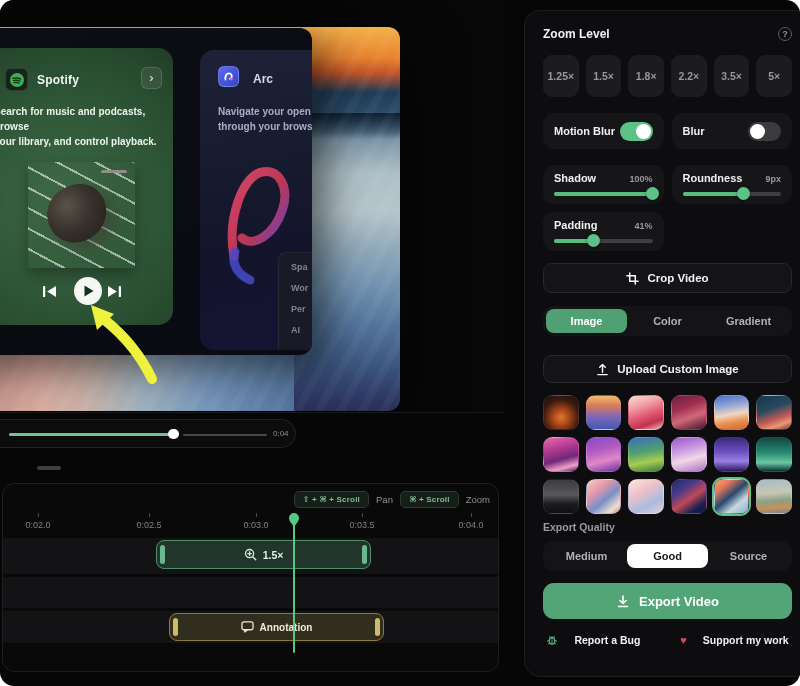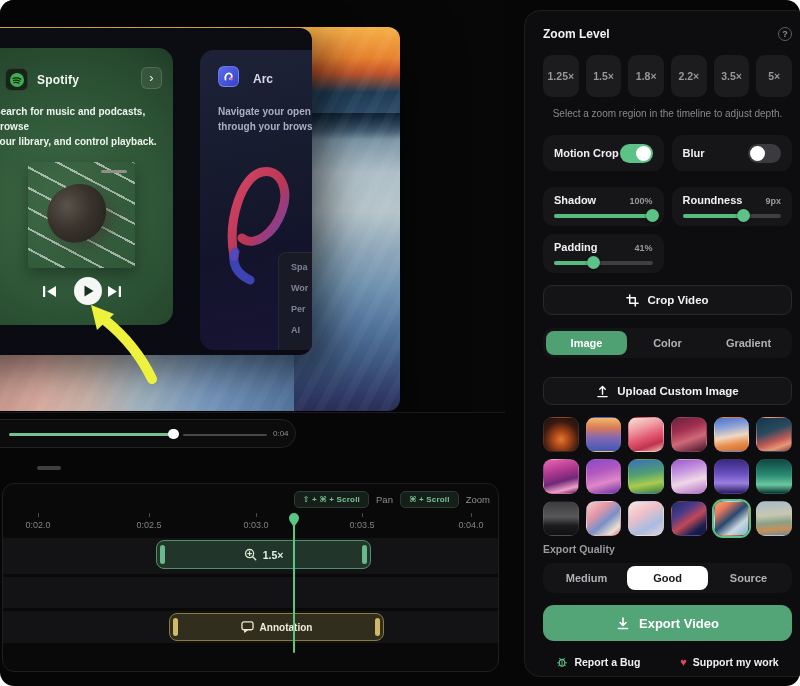--- a/index.html
+++ b/index.html
@@ -139,21 +139,21 @@
   .seg-tab.active-green { background:#4fa173; color:#ffffff; font-weight:700; }
   .seg-tab.active-white { background:#ffffff; color:#161616; font-weight:700; }
   .upload-btn { margin-top:19px; height:28px; }
   .thumb-grid { margin-top:12px; display:grid; grid-template-columns:repeat(6,1fr); gap:7px; }
   .thumb { height:35px; border-radius:9px; border:1px solid rgba(255,255,255,.08); }
   .thumb.selected { box-shadow:0 0 0 2px #5cc287; border-color:transparent; }
   .eq-label { margin-top:7px; color:#9a9a9f; font-size:10.5px; font-weight:600; }
   .export-btn { margin-top:12px; height:36px; background:#53a578; border-radius:11px; border:none;
     display:flex; align-items:center; justify-content:center; gap:9px; color:#ffffff; font-size:13px; font-weight:700; width:100%; }
   .footer { margin-top:15px; display:flex; justify-content:center; gap:40px; }
-  .footer-item { display:flex; align-items:flex-start; gap:6px; color:#f0f0f2; font-size:10.5px; font-weight:700; }
+  .footer-item { display:flex; align-items:flex-start; gap:16px; color:#f0f0f2; font-size:10.5px; font-weight:700; }
   .heart-glyph { color:#e0485a; font-size:11px; }
 </style>
 </head>
 <body>
 
 <div class="app">
 
   <div class="editor">
 
     <div class="canvas">
@@ -315,25 +315,24 @@
 
     <div class="zoom-grid">
       <div class="zoom-btn">1.25×</div>
       <div class="zoom-btn">1.5×</div>
       <div class="zoom-btn">1.8×</div>
       <div class="zoom-btn">2.2×</div>
       <div class="zoom-btn">3.5×</div>
       <div class="zoom-btn">5×</div>
     </div>
 
-    <div class="hint">Select a zoom region in the timeline to adjust depth.</div>
 
     <div class="toggle-grid">
       <div class="toggle-card">
-        <span class="toggle-label">Motion Crop</span>
+        <span class="toggle-label">Motion Blur</span>
         <div class="toggle on">
             <div class="tknob"></div>
           </div>
       </div>
       <div class="toggle-card">
         <span class="toggle-label">Blur</span>
         <div class="toggle">
             <div class="tknob"></div>
           </div>
       </div>

